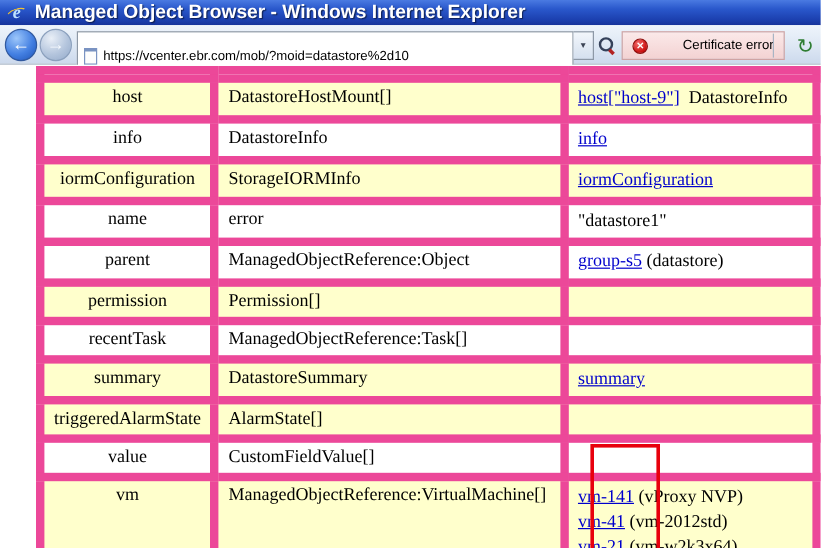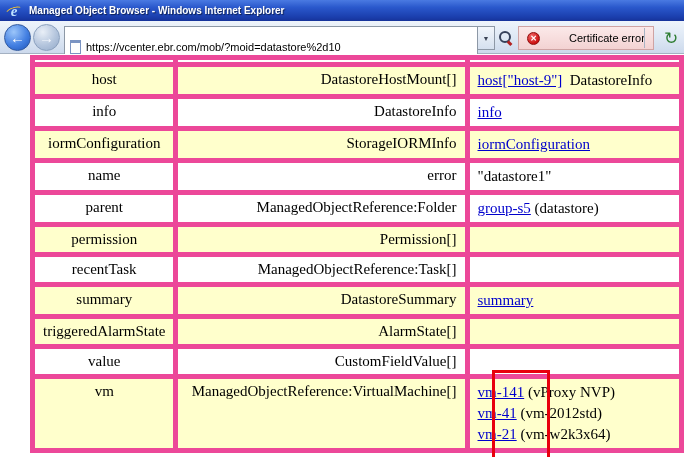--- a/index.html
+++ b/index.html
@@ -23,21 +23,21 @@
     color: #bfe2ff; font-family: "Liberation Serif", serif;
     font-weight: bold; font-style: italic; font-size: 15px; line-height: 16px;
     text-align: center; position: relative;
   }
   .ie-logo::after {
     content: ""; position: absolute; left: -1px; top: 4px; width: 17px; height: 9px;
     border: 1.5px solid transparent; border-top-color: #f2c233;
     border-radius: 50%; transform: rotate(-18deg);
   }
   .title-text {
-    color: #ffffff; font-weight: bold; font-size: 10px; margin-left: 7px;
+    color: #ffffff; font-weight: bold; font-size: 16px; margin-left: 7px;
     text-shadow: 1px 1px 1px rgba(0,0,0,.55);
     white-space: nowrap;
   }
 
   
   .navbar {
     position: absolute; top: 21px; left: 0; width: 684px; height: 33px;
     background: linear-gradient(180deg, #eef4fb 0%, #dde7f4 55%, #ccd9ec 100%);
     border-bottom: 1px solid #a4b1c2;
   }
@@ -114,26 +114,26 @@
   .content {
     position: absolute; top: 54px; left: 0; width: 684px; height: 403px;
     background: #ffffff; overflow: hidden;
   }
   table.props {
     position: absolute; left: 30px; top: 1px;
     border-collapse: collapse;
     font-family: "Liberation Serif", serif; font-size: 15px; color: #000;
   }
   table.props td {
-    border: 5px solid #ec4899;
+    border: 7px solid #ec4899;
     padding: 3px 8px; vertical-align: top; line-height: 19px;
   }
   tr.partial-row td { height: 7px; padding: 0 8px; line-height: 0; }
   td.col-prop  { width: 140px; text-align: center; }
-  td.col-type  { width: 315px; text-align: right; margin-top: 20px; }
+  td.col-type  { width: 315px; text-align: left; margin-top: 20px; }
   td.col-value { width: 300px; text-align: left; }
   tr.alt td { background: #ffffcc; }
   .value-line { white-space: pre; line-height: 21px; }
   a.mob-link { color: #0000cc; text-decoration: underline; cursor: pointer; }
 
   .vm-highlight {
     position: absolute; left: 492px; top: 316px; width: 58px; height: 130px;
     border: 3px solid #e8000d;
     pointer-events: none;
   }
@@ -204,21 +204,21 @@
         </tr>
         <tr>
           <td class="col-prop">name</td>
           <td class="col-type">error</td>
           <td class="col-value">
             <div class="value-line"><span>"datastore1"</span></div>
           </td>
         </tr>
         <tr>
           <td class="col-prop">parent</td>
-          <td class="col-type">ManagedObjectReference:Folder</td>
+          <td class="col-type">ManagedObjectReference:Object</td>
           <td class="col-value">
             <div class="value-line"><a href="#" class="mob-link">group-s5</a><span> (datastore)</span></div>
           </td>
         </tr>
         <tr class="alt">
           <td class="col-prop">permission</td>
           <td class="col-type">Permission[]</td>
           <td class="col-value">
             <div class="value-line"></div>
           </td>

